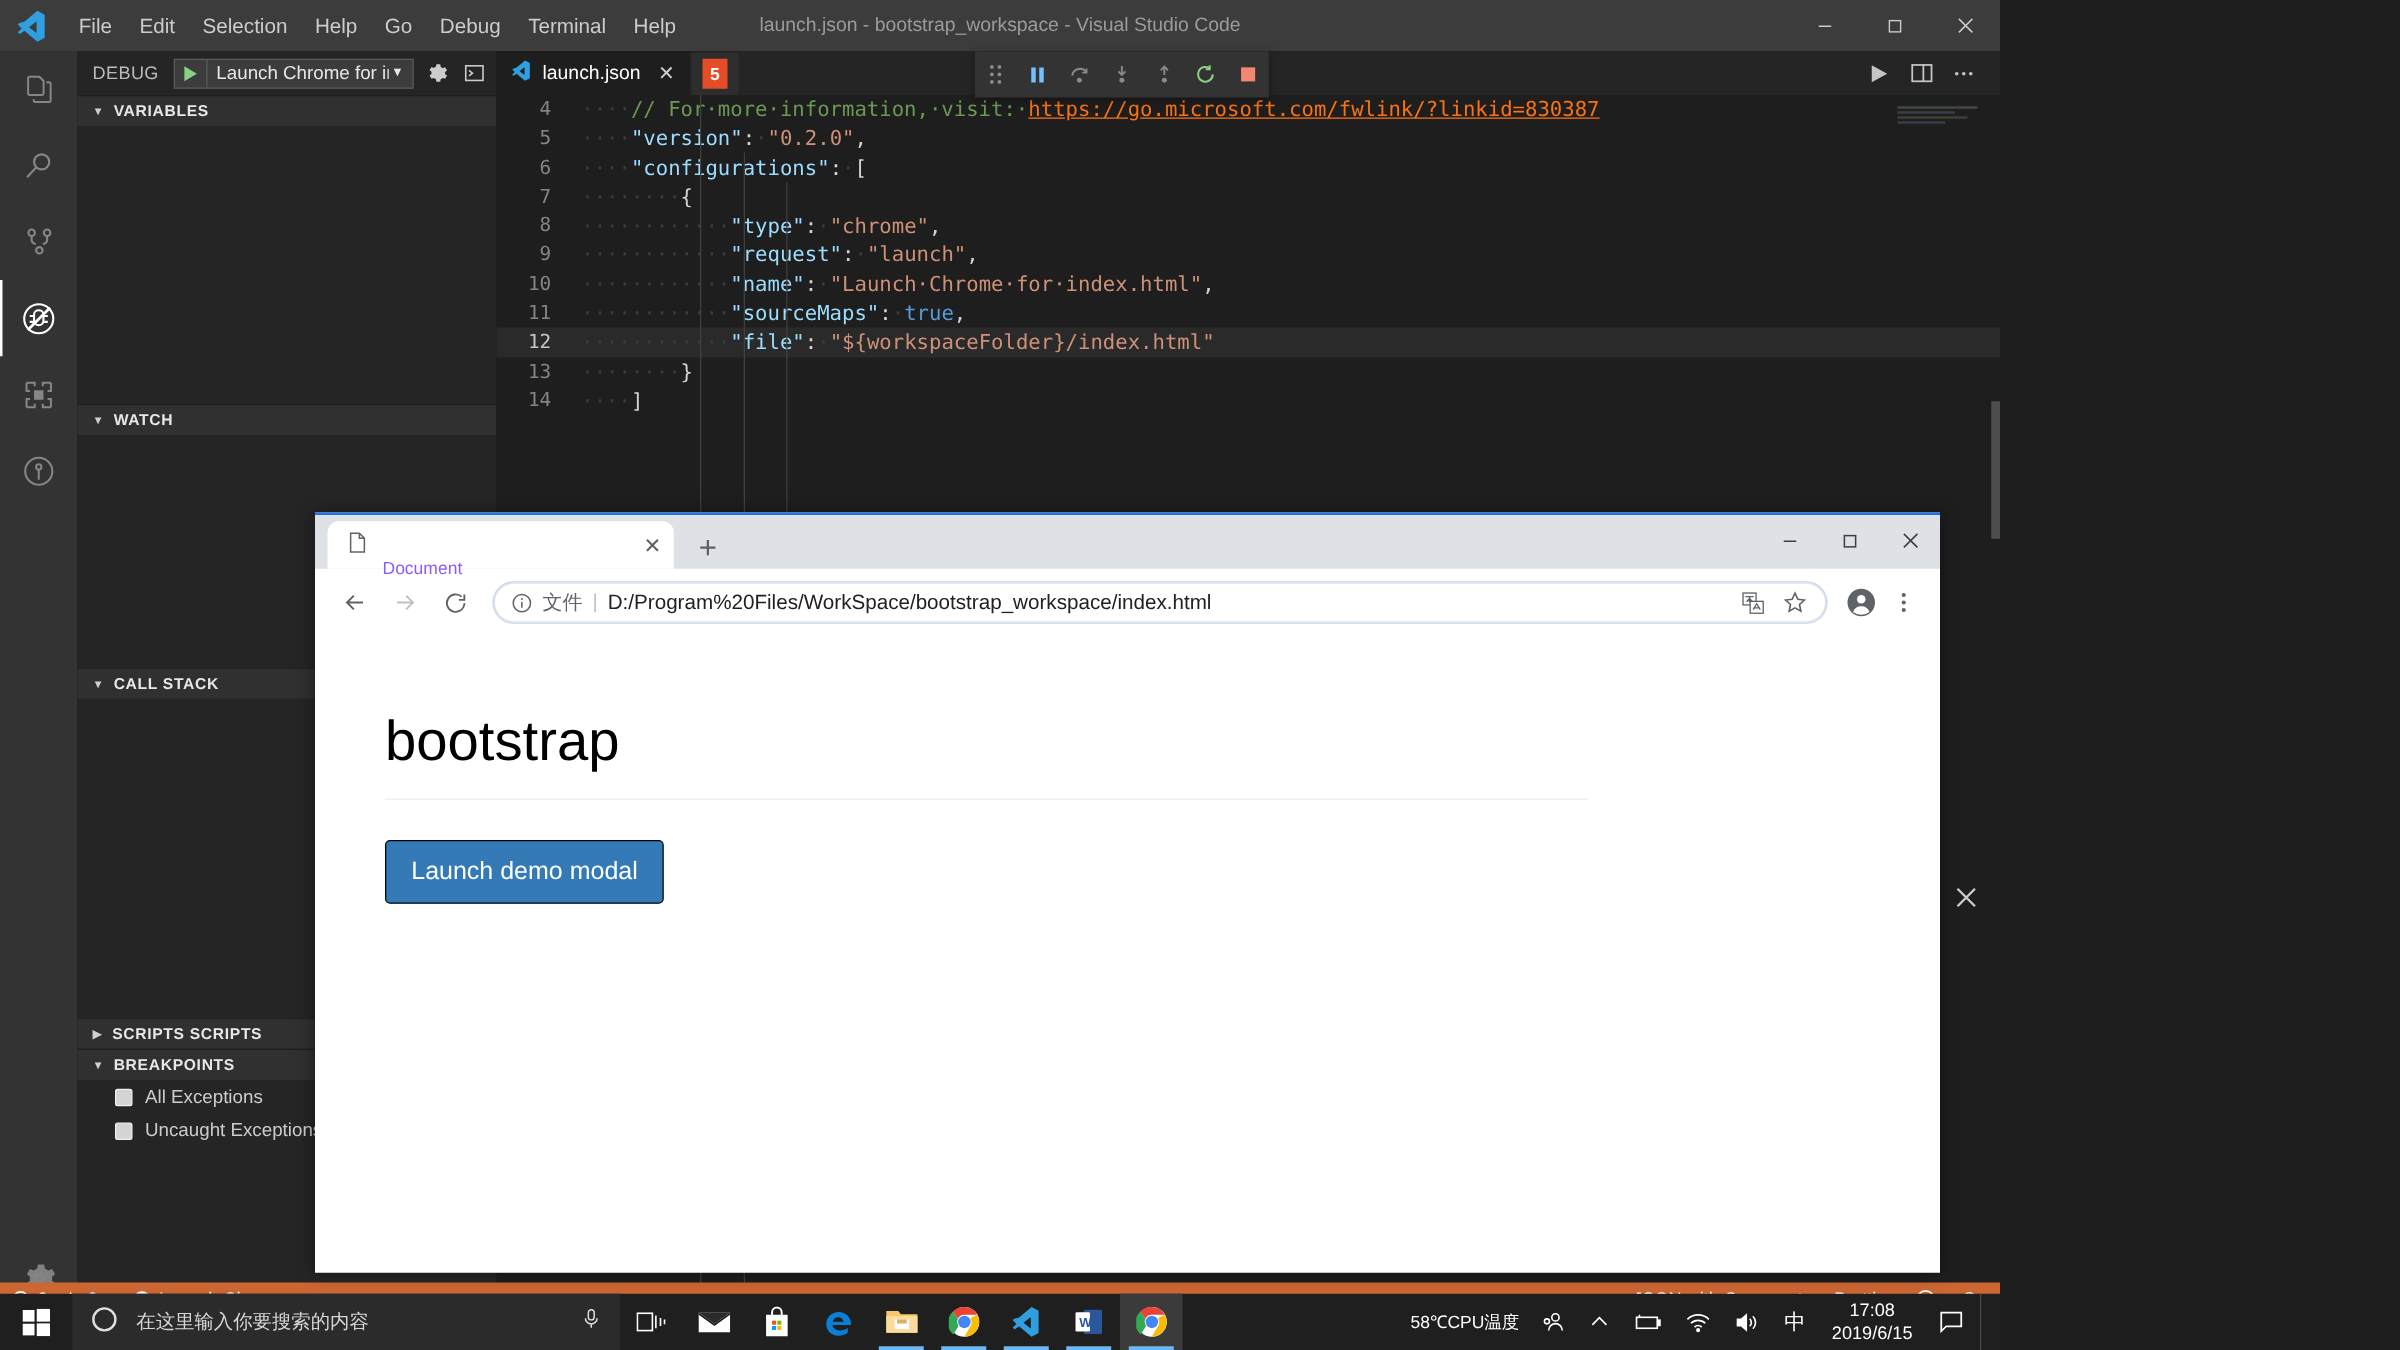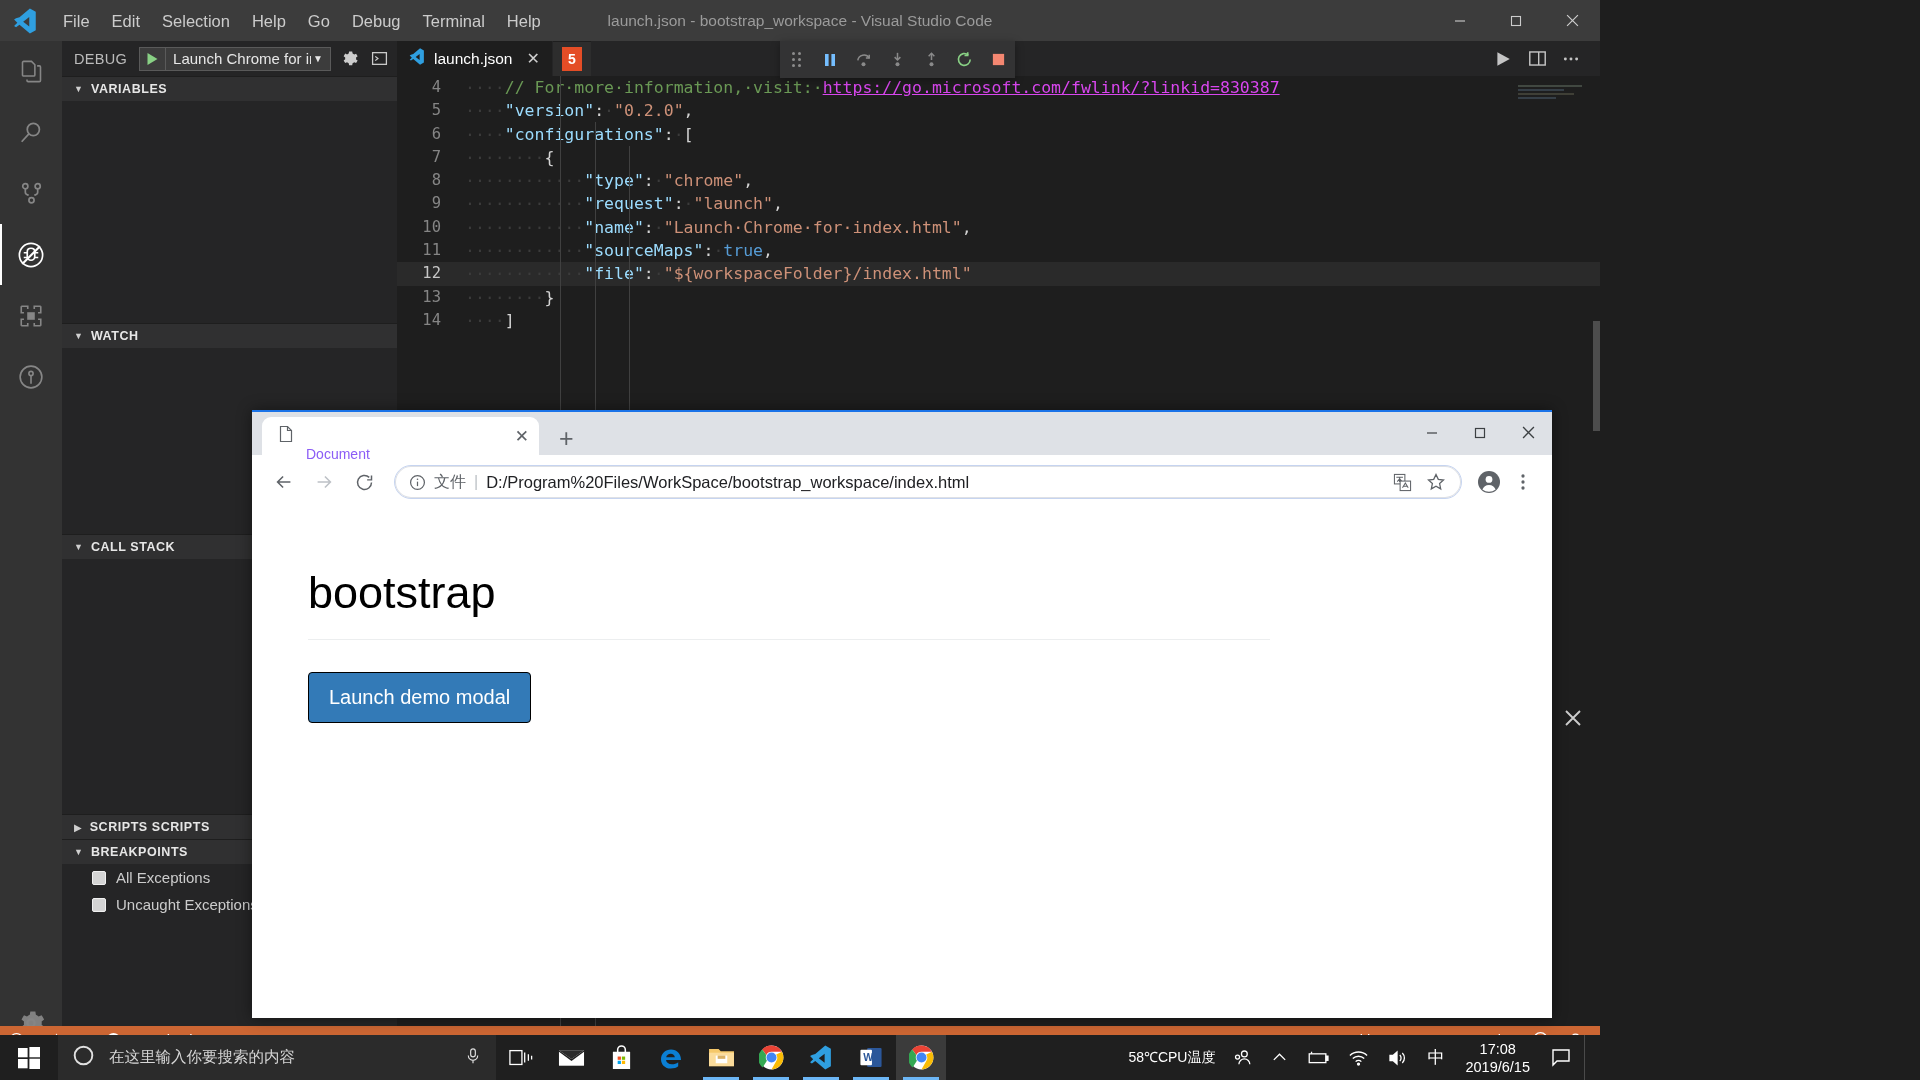--- a/index.html
+++ b/index.html
@@ -113,21 +113,21 @@
   }
   .cline { display: flex; height: 23.3px; white-space: pre; }
   .cline.cur { background: #2a2a2a; }
   .lnum {
     width: 68px; text-align: right; padding-right: 24px; color: #858585; flex: 0 0 68px;
     font-size: 15.5px;
   }
   .lnum.active { color: #c6c6c6; }
   .ctext { color: #d4d4d4; }
   .tk-comment { color: #6a9955; }
-  .tk-link { color: #d946ef; text-decoration: underline; }
+  .tk-link { color: #f97316; text-decoration: underline; }
   .tk-key { color: #9cdcfe; }
   .tk-str { color: #ce9178; }
   .tk-punct { color: #d4d4d4; }
   .tk-bool { color: #569cd6; }
   .ws { color: #3b3b3b; }
   .indent-guide {
     position:absolute; top:0; bottom:0; width:1px; background:#404040;
   }
 
   

